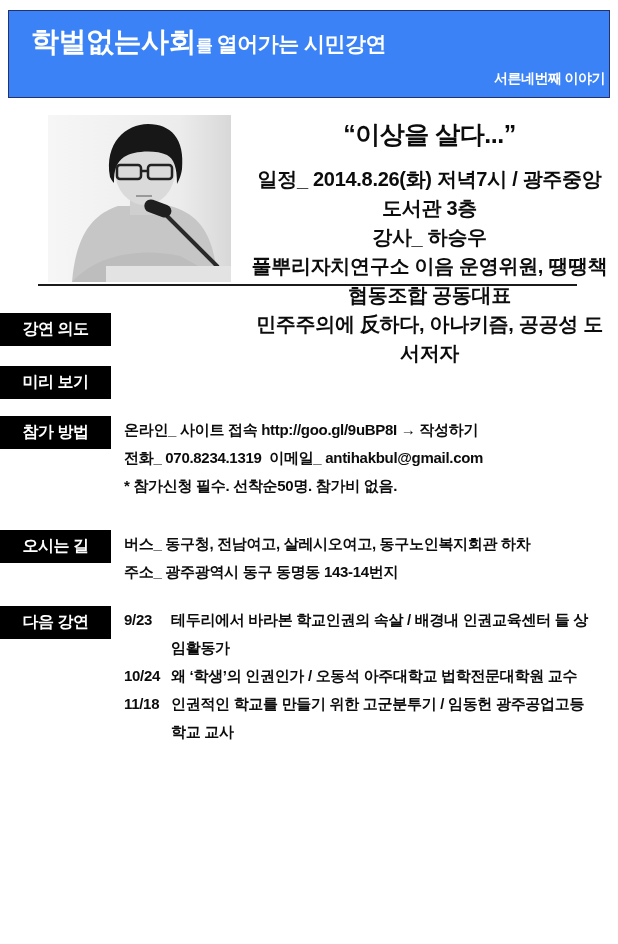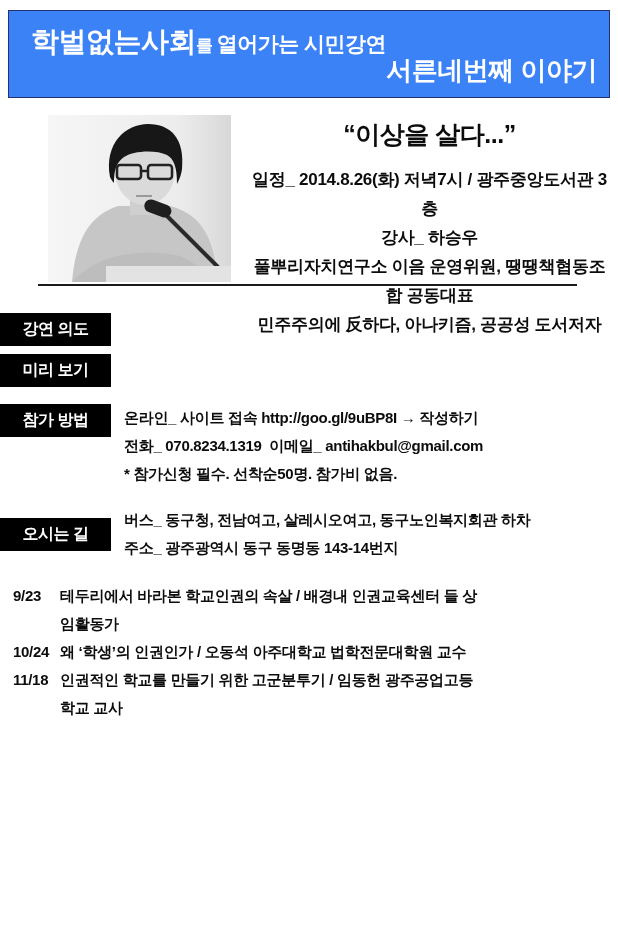--- a/index.html
+++ b/index.html
@@ -10,43 +10,43 @@
   }
   
   .header-box {
     position:relative; margin:10px 8px 0 8px; height:88px;
     background:#3b82f6; border:1px solid #25316f; box-sizing:border-box;
   }
   .series-title { position:absolute; left:22px; top:12px; color:#fff; font-weight:bold; letter-spacing:-0.5px; white-space:nowrap; }
   .st-em { font-size:28px; }
   .st-sm { font-size:17px; }
   .st-md { font-size:21px; }
-  .episode { position:absolute; right:12px; bottom:9px; color:#fff; font-weight:bold; font-size:26px; letter-spacing:-0.5px; }
+  .episode { position:absolute; right:4px; bottom:9px; color:#fff; font-weight:bold; font-size:14px; letter-spacing:-0.5px;font-family:Liberation Serif, serif; }
   
   .hero { display:flex; margin:17px 8px 0 48px; height:167px; }
   .photo { width:183px; height:167px; flex:none; display:block; }
   .hero-info { margin-left:18px; min-width:0;text-align:center; }
   .hero-title { font-size:25px; font-weight:bold; margin:3px 0 14px 0; letter-spacing:-0.5px; }
-  .hero-line { font-size:17px; font-weight:bold; line-height:29px; white-space:pre-wrap; letter-spacing:-0.3px; }
+  .hero-line { font-size:20px; font-weight:bold; line-height:29px; white-space:pre-wrap; letter-spacing:-0.3px; }
   
   .rule { border:none; border-top:2px solid #1b1b1b; margin:2px 41px 0 38px; }
   
   .section { display:flex; align-items:flex-start; }
   .sec-label {
     flex:none; width:111px; height:33px; background:#000000; color:#fff;
     font-size:16px; font-weight:bold; letter-spacing:-0.5px;
     display:flex; align-items:center; justify-content:center;
   }
   .sec-body { margin-left:13px; width:472px; font-size:15px; font-weight:bold; line-height:28px; letter-spacing:-0.3px; }
   .para { text-align:justify; }
   .line { white-space:pre-wrap; }
   .sec-intent     { margin-top:27px; }
-  .sec-preview    { margin-top:8px; }
+  .sec-preview    { margin-top:20px; }
   .sec-register   { margin-top:17px; }
-  .sec-directions { margin-top:18px;align-items:center; }
+  .sec-directions { margin-top:30px; }
   .sec-upcoming   { margin-top:20px; }
   .up-row { display:flex; }
   .up-date { flex:none; width:47px; }
   .up-desc { flex:1; }
   .link-text { color:inherit; text-decoration:none; }
 </style>
 </head>
 <body>
 
 <div class="header-box">
@@ -113,20 +113,21 @@
 
 <div class="section sec-directions">
   <div class="sec-label">오시는 길</div>
   <div class="sec-body">
     <div class="line">버스_ 동구청, 전남여고, 살레시오여고, 동구노인복지회관 하차</div>
     <div class="line">주소_ 광주광역시 동구 동명동 143-14번지</div>
   </div>
 </div>
 
 <div class="section sec-upcoming">
+  <div class="sec-label">다음 강연</div>
   <div class="sec-body">
     <div class="up-row">
       <span class="up-date">9/23</span>
       <span class="up-desc">테두리에서 바라본 학교인권의 속살 / 배경내 인권교육센터 들 상임활동가</span>
     </div>
     <div class="up-row">
       <span class="up-date">10/24</span>
       <span class="up-desc">왜 ‘학생’의 인권인가 / 오동석 아주대학교 법학전문대학원 교수</span>
     </div>
     <div class="up-row">

